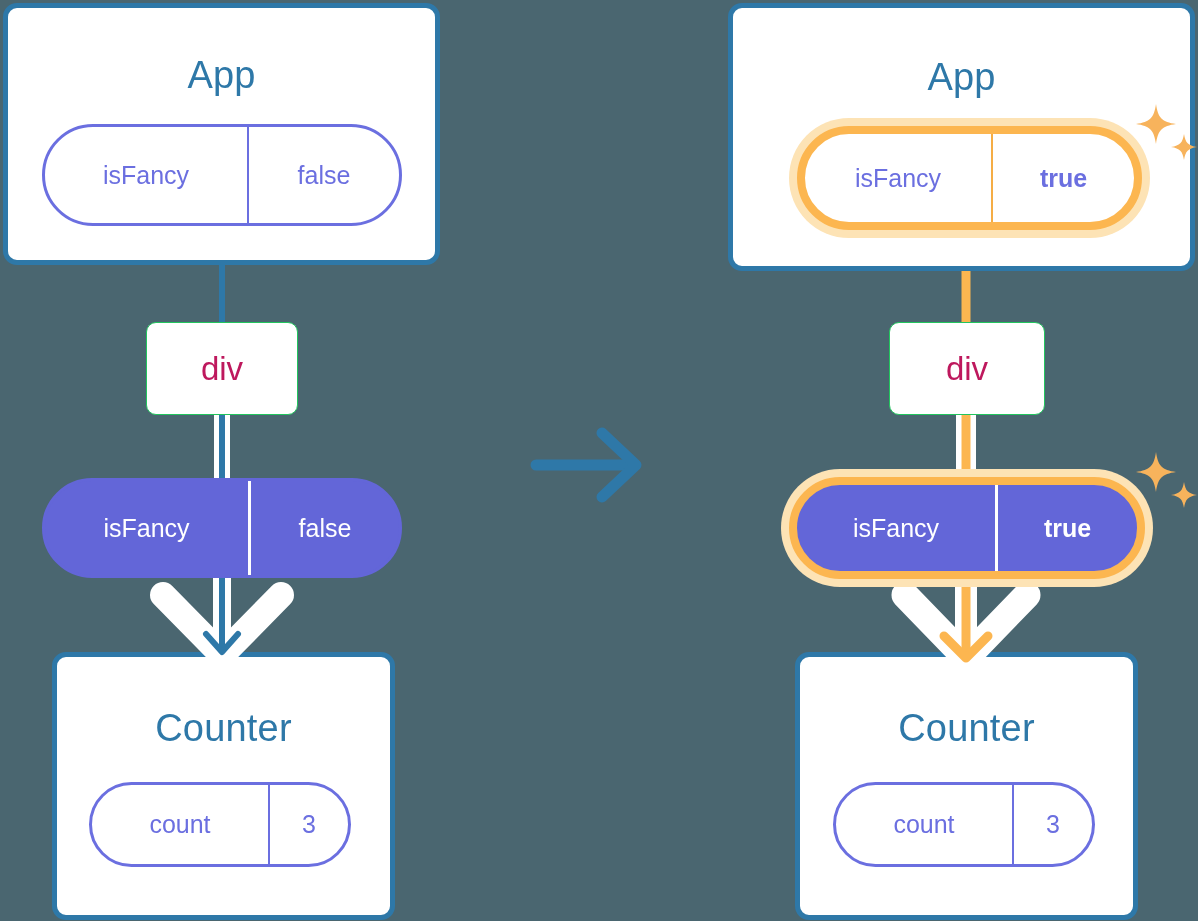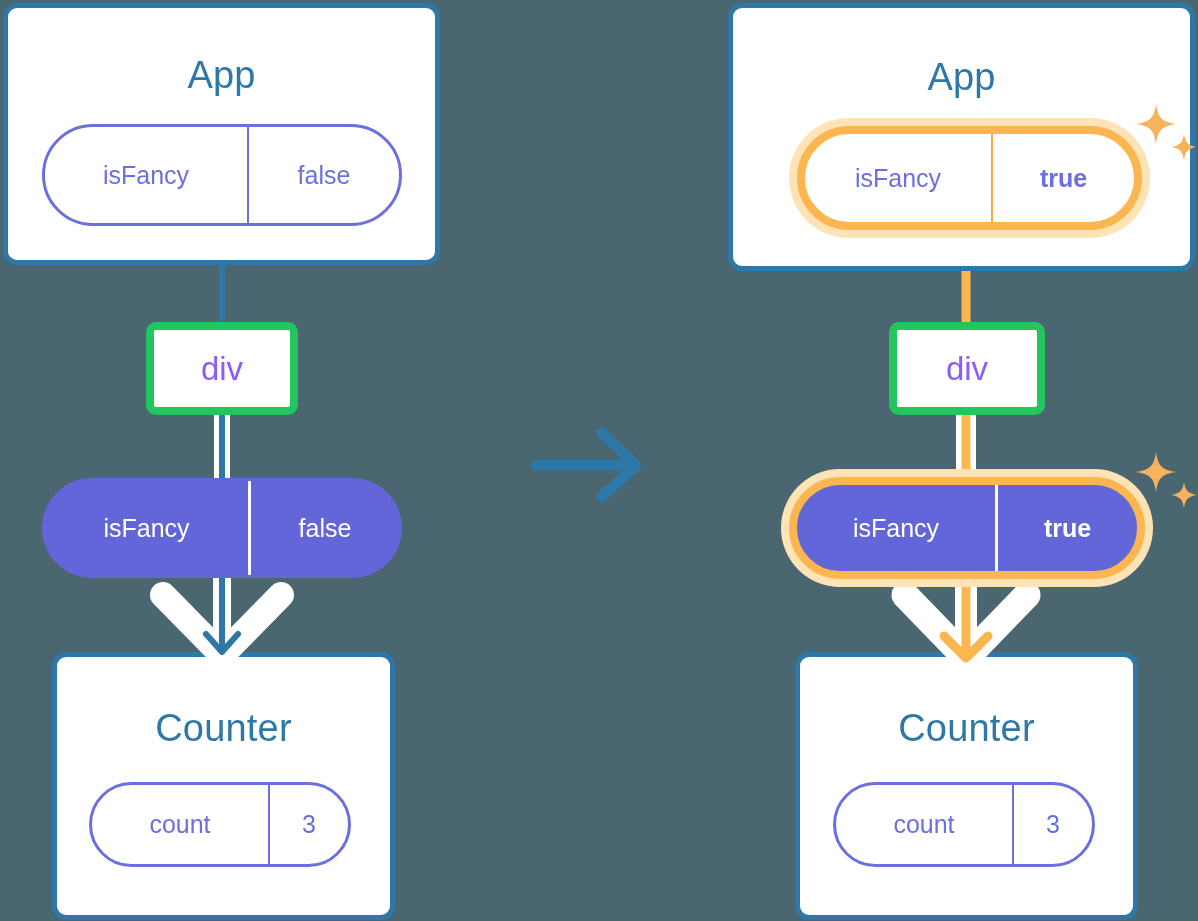--- a/index.html
+++ b/index.html
@@ -39,28 +39,28 @@
     font-size: 38px;
     letter-spacing: 0.2px;
     line-height: 1;
     white-space: nowrap;
   }
 
   
   .dbox {
     position: absolute;
     background: #ffffff;
-    border: 8px solid #22c55e;
+    border: 1px solid #22c55e;
     border-radius: 10px;
     box-sizing: border-box;
     z-index: 6;
     display: flex;
     align-items: center;
     justify-content: center;
-    color: #8b5cf6;
+    color: #be185d;
     font-size: 33px;
   }
 
   
   .pill {
     position: absolute;
     box-sizing: border-box;
     display: flex;
     align-items: stretch;
     border-radius: 999px;

